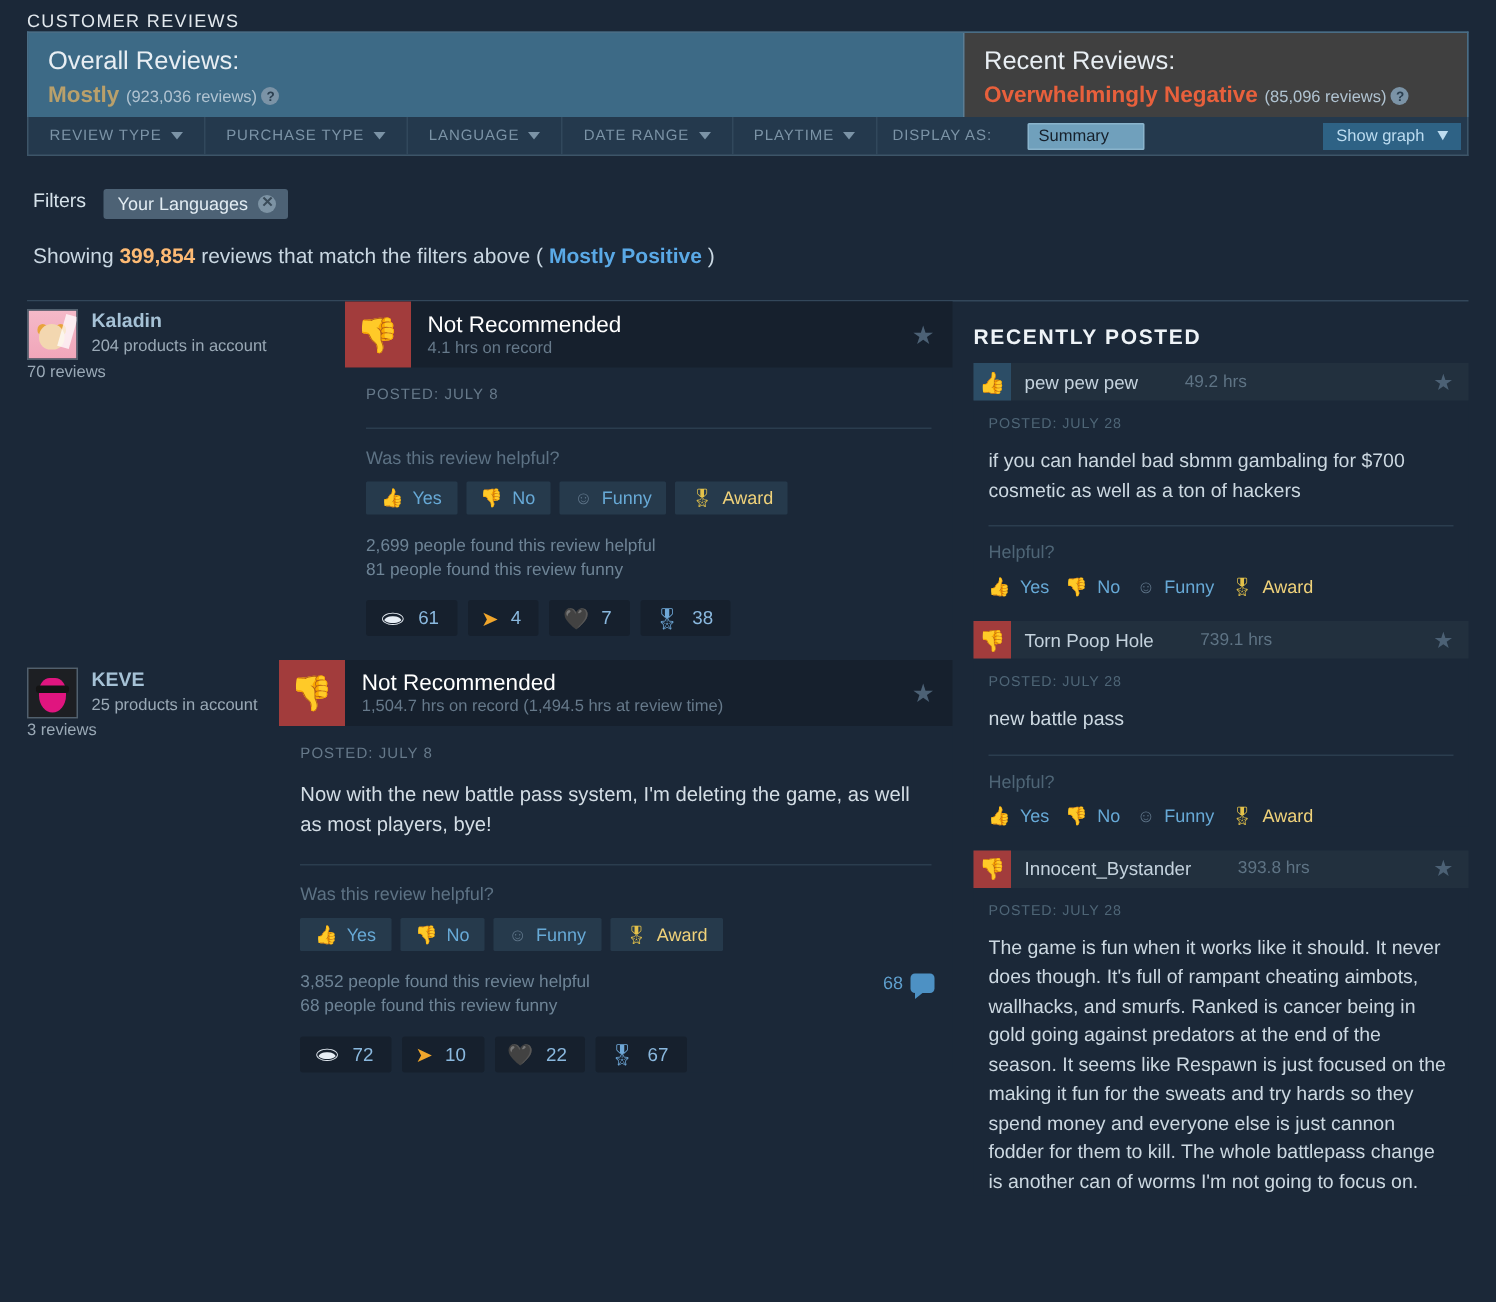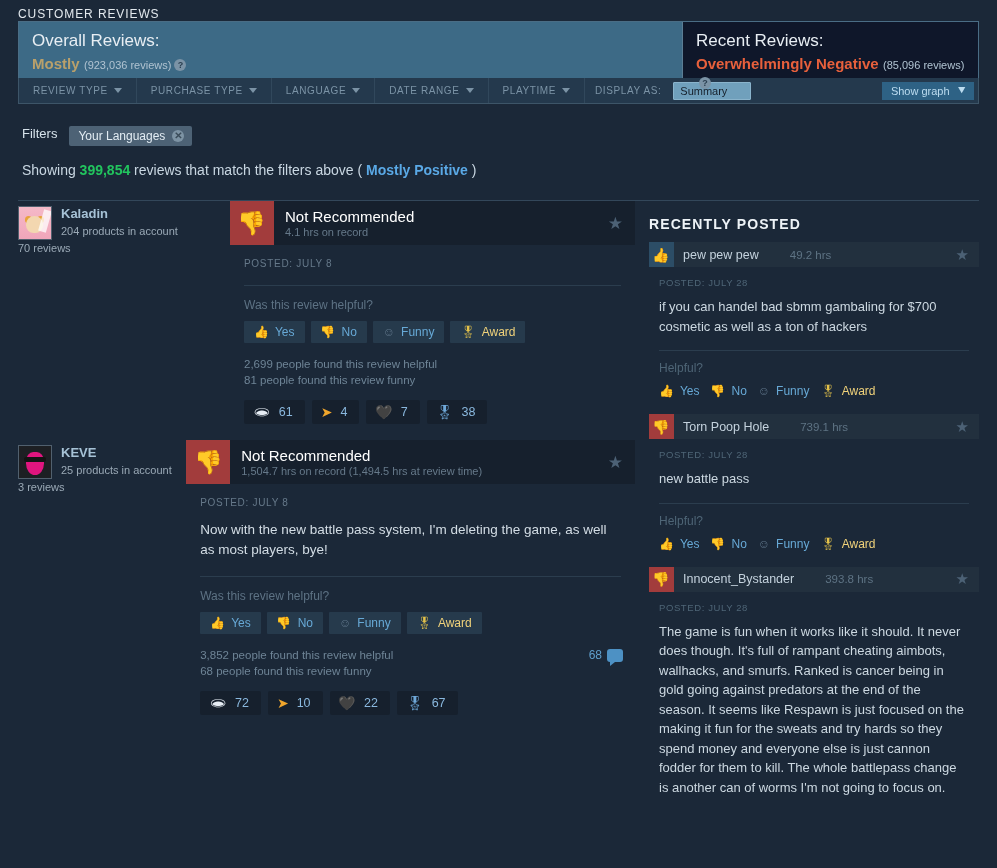--- a/index.html
+++ b/index.html
@@ -21,21 +21,21 @@
   
   .summary-band {
     margin: 0 18px; display: flex; height: 57px;
     background: #36586e;
     border-left: 1px solid #4a6d85;
     border-top: 1px solid #4a6d85;
     border-right: 1px solid #4a6d85;
   }
   .summary-col { padding: 9px 0 0 13px; position: relative; }
   .summary-col.overall { flex: 1 1 auto; background: #3d6a86; }
-  .summary-col.recent  { width: 296px; background: #0f172a; border-left: 1px solid #5b7d94;}
+  .summary-col.recent  { width: 336px; background: #404040; border-left: 1px solid #5b7d94;}
   .sum-label { font-size: 17px; color: #e8eef3; font-weight: 400; margin-bottom: 4px; }
   .sum-value { font-size: 15px; font-weight: 700; }
   .sum-value.mixed { color: #b9a06b; }
   .sum-value.negative { color: #e8603c; }
   .sum-count { font-size: 11px; color: #b0c3d1; font-weight: 400; }
   .qmark {
     display: inline-block; width: 12px; height: 12px; border-radius: 50%;
     background: #7b93a6; color: #2b3f50; font-size: 9px; line-height: 12px;
     text-align: center; vertical-align: 1px; margin-left: 3px; font-weight: 700;
   }
@@ -46,21 +46,21 @@
     background: #24394d;
     border: 1px solid #3d5568; border-top: none;
   }
   .fb-item {
     display: flex; align-items: center; gap: 6px;
     padding: 0 14px; font-size: 10px; letter-spacing: .6px;
     color: #7b93a6; border-right: 1px solid #31485c; white-space: nowrap;
   }
   .caret { width: 0; height: 0; border-left: 4px solid transparent;
            border-right: 4px solid transparent; border-top: 5px solid #7b93a6; }
-  .fb-display { display: flex; align-items: center; gap: 12px; padding: 0 10px; font-size: 10px;
+  .fb-display { display: flex; align-items: center; gap: 24px; padding: 0 10px; font-size: 10px;
                 letter-spacing:.6px; color:#7b93a6; }
   .fb-select {
     appearance: none; -webkit-appearance: none;
     background: #70a0bc; color: #16202b; border: 1px solid #8ab4cc;
     font-family: "Liberation Sans", sans-serif; font-size: 11px;
     padding: 1px 22px 1px 6px; border-radius: 1px; height: 18px;
   }
   .fb-spacer { flex: 1 1 auto; }
   .show-graph {
     display: flex; align-items: center; gap: 7px; align-self: center;
@@ -77,21 +77,21 @@
     background: #4e6madeD; background: #4d6275; color: #e2ecf3;
     font-size: 12px; padding: 3px 8px 3px 9px; border-radius: 2px;
   }
   .chip-x {
     width: 12px; height: 12px; border-radius: 50%; background: #7d93a4;
     color: #3a4b59; font-size: 10px; line-height: 12px; text-align: center; font-weight: 700;
   }
   .showing {
     padding: 16px 0 0 22px; font-size: 14px; color: #c9d7e2;
   }
-  .showing b { color: #22c55e; font-weight: 700; }
+  .showing b { color: #fdba74; font-weight: 700; }
   .showing .mp { color: #5aa9e6; font-weight: 700; }
 
   
   .hr { margin: 22px 18px 0; height: 1px; background: #33475a; }
 
   
   .cols { display: flex; padding: 0 0 0 18px; gap: 14px; }
   .col-left { width: 617px; }
   .col-right { width: 330px; }
 

